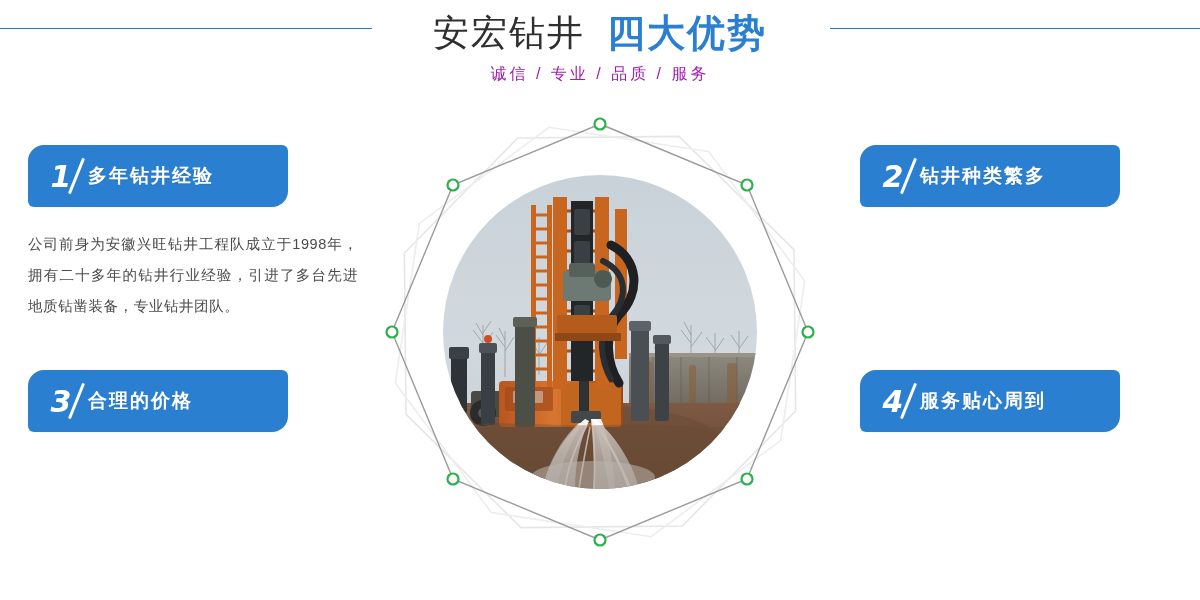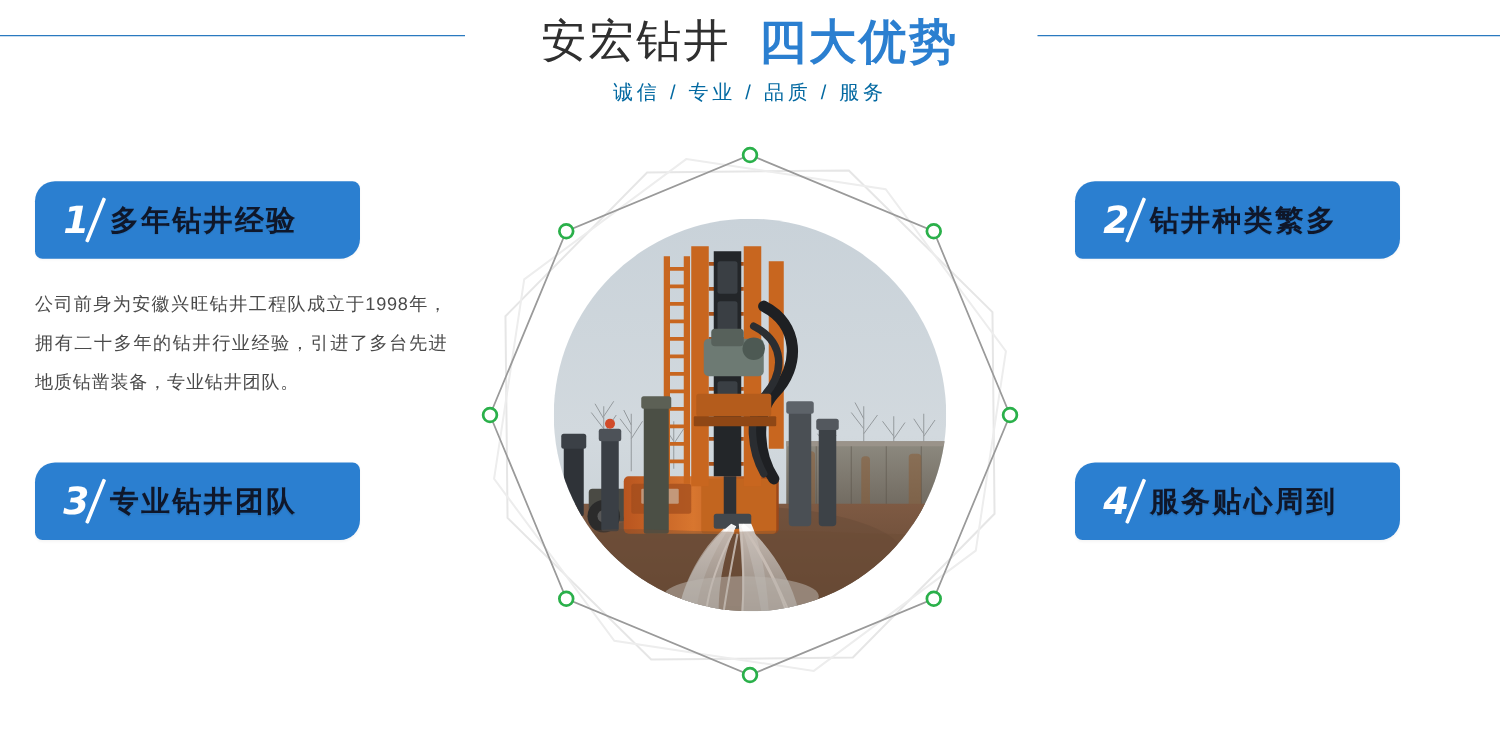--- a/index.html
+++ b/index.html
@@ -24,21 +24,21 @@
   .title-main {
     font-size: 36px; font-weight: 500; color: #2f2f2f;
     letter-spacing: 2px; vertical-align: middle;
   }
   .title-accent {
     font-size: 38px; font-weight: 700; color: #2b7fd0;
     letter-spacing: 2px; margin-left: 22px; vertical-align: middle;
   }
   .subtitle {
     position: absolute; left: 0; top: 64px; width: 1200px;
-    text-align: center; font-size: 16px; color: #0369a1; letter-spacing: 3px;
+    text-align: center; font-size: 16px; color: #a21caf; letter-spacing: 3px;
   }
 
   
   .feature { position: absolute; width: 340px; }
   .f1 { left: 28px;  top: 145px; }
   .f2 { left: 860px; top: 145px; }
   .f3 { left: 28px;  top: 370px; }
   .f4 { left: 860px; top: 370px; }
 
   .badge {
@@ -60,21 +60,21 @@
   }
   .badge-num .slash {
     position: absolute;
     right: 6px; top: 12px;
     width: 3px; height: 38px;
     background: #ffffff;
     transform: rotate(22deg);
     border-radius: 1px;
   }
   .badge-title {
-    color: #0f172a; font-size: 23px; font-weight: 700;
+    color: #ffffff; font-size: 19px; font-weight: 700;
     letter-spacing: 2px; padding-left: 4px;
     text-shadow: 0 1px 1px rgba(0,0,0,0.08);
   }
   .feature-body {
     margin-top: 22px;
     width: 330px;
     font-size: 14.5px;
     line-height: 31px;
     color: #4a4a4a;
     letter-spacing: 0.6px;
@@ -127,21 +127,21 @@
       <div class="badge-title">钻井种类繁多</div>
     </div>
   </div>
 
   <div class="feature f3">
     <div class="badge">
       <div class="badge-num">
         <span>3</span>
         <span class="slash"></span>
       </div>
-      <div class="badge-title">专业钻井团队</div>
+      <div class="badge-title">合理的价格</div>
     </div>
   </div>
 
   <div class="feature f4">
     <div class="badge">
       <div class="badge-num">
         <span>4</span>
         <span class="slash"></span>
       </div>
       <div class="badge-title">服务贴心周到</div>

